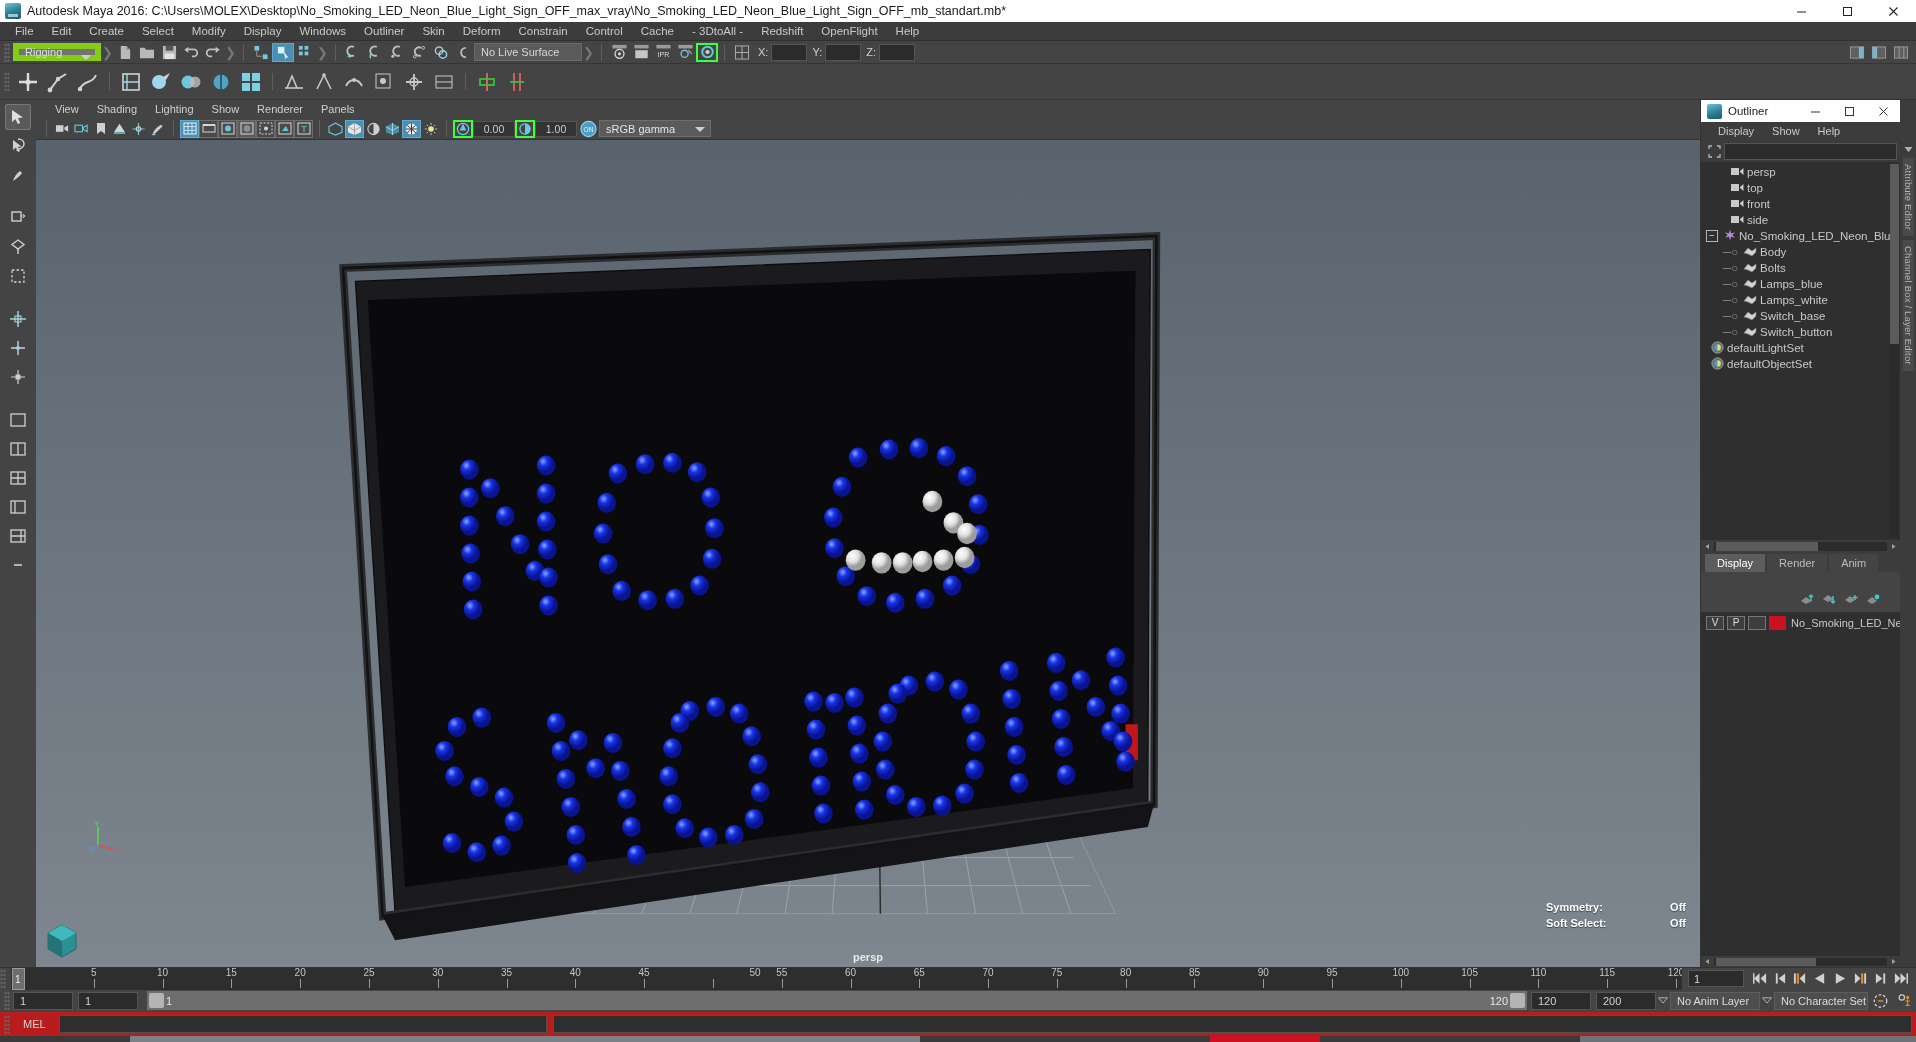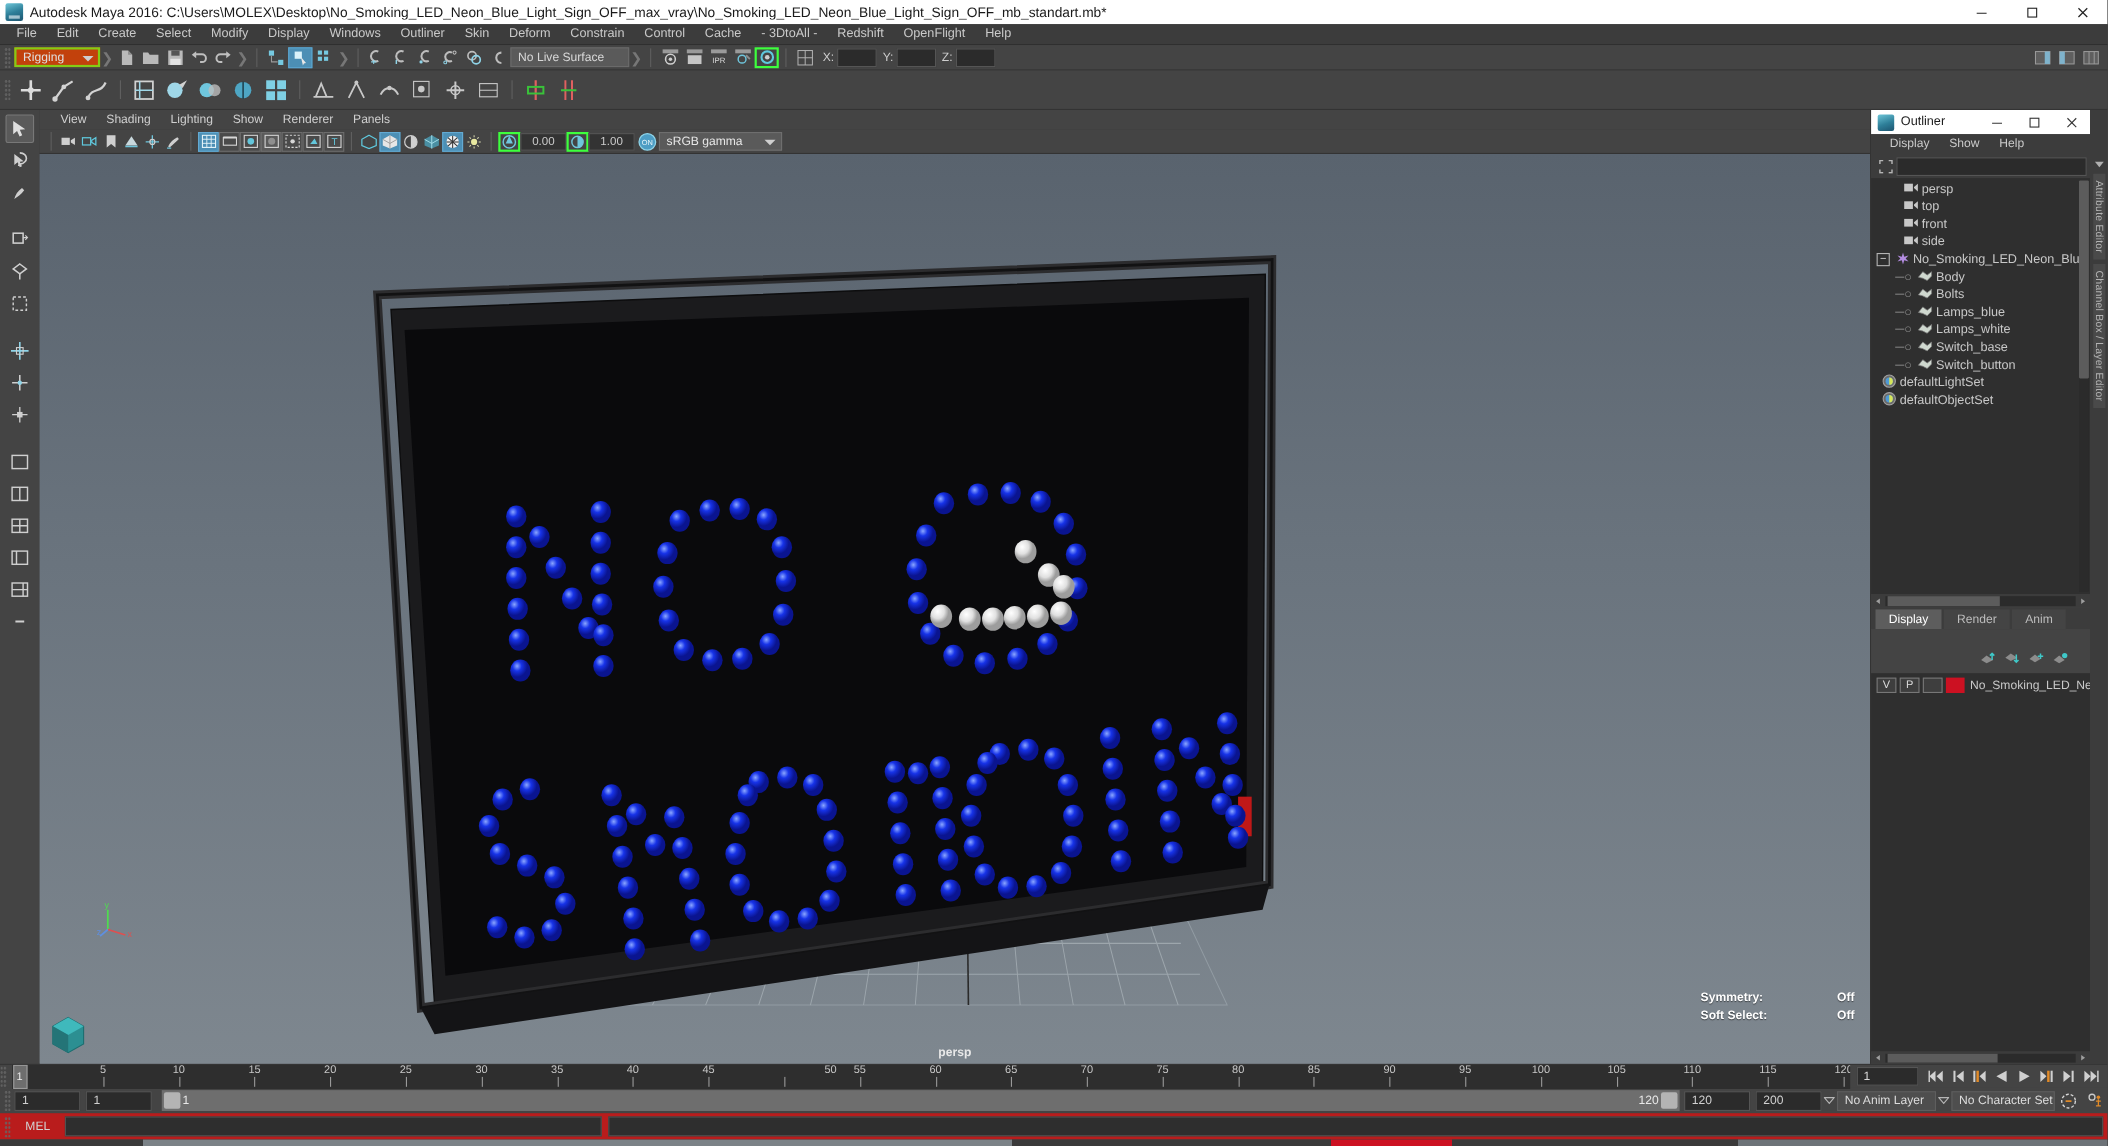--- a/index.html
+++ b/index.html
@@ -41,21 +41,21 @@
 
   
   .statusline {
     height: 23px; background: #444444; display: flex; align-items: center;
     padding-left: 4px; flex: none; border-bottom: 1px solid #363636; position: relative;
   }
   .grip { width: 6px; height: 19px; flex: none; margin-right: 3px;
     background-image: radial-gradient(#666 1px, transparent 1.2px);
     background-size: 3px 4px; opacity: .85; }
   .menu-select {
-    width: 78px; height: 18px; background: #c2410c; border: 2px solid #84cc16;
+    width: 88px; height: 18px; background: #737373; border: 6px solid #84cc16;
     font-size: 11px; color: #e0e0e0; display: flex; align-items: center; padding-left: 6px;
     position: relative;
   }
   .menu-select .car { position: absolute; right: 4px; top: 6px;
     border-left: 5px solid transparent; border-right: 5px solid transparent; border-top: 5px solid #cfcfcf; }
   .sep { width: 1px; height: 17px; background: #5f5f5f; margin: 0 6px; flex: none; }
   .sepfade { width: 9px; height: 18px; flex: none; margin: 0 2px; color: #777; font-size: 13px;
              display: flex; align-items: center; justify-content: center; }
   .ticon { width: 22px; height: 19px; display: flex; align-items: center; justify-content: center; flex: none; }
   .ticon svg { display: block; }

